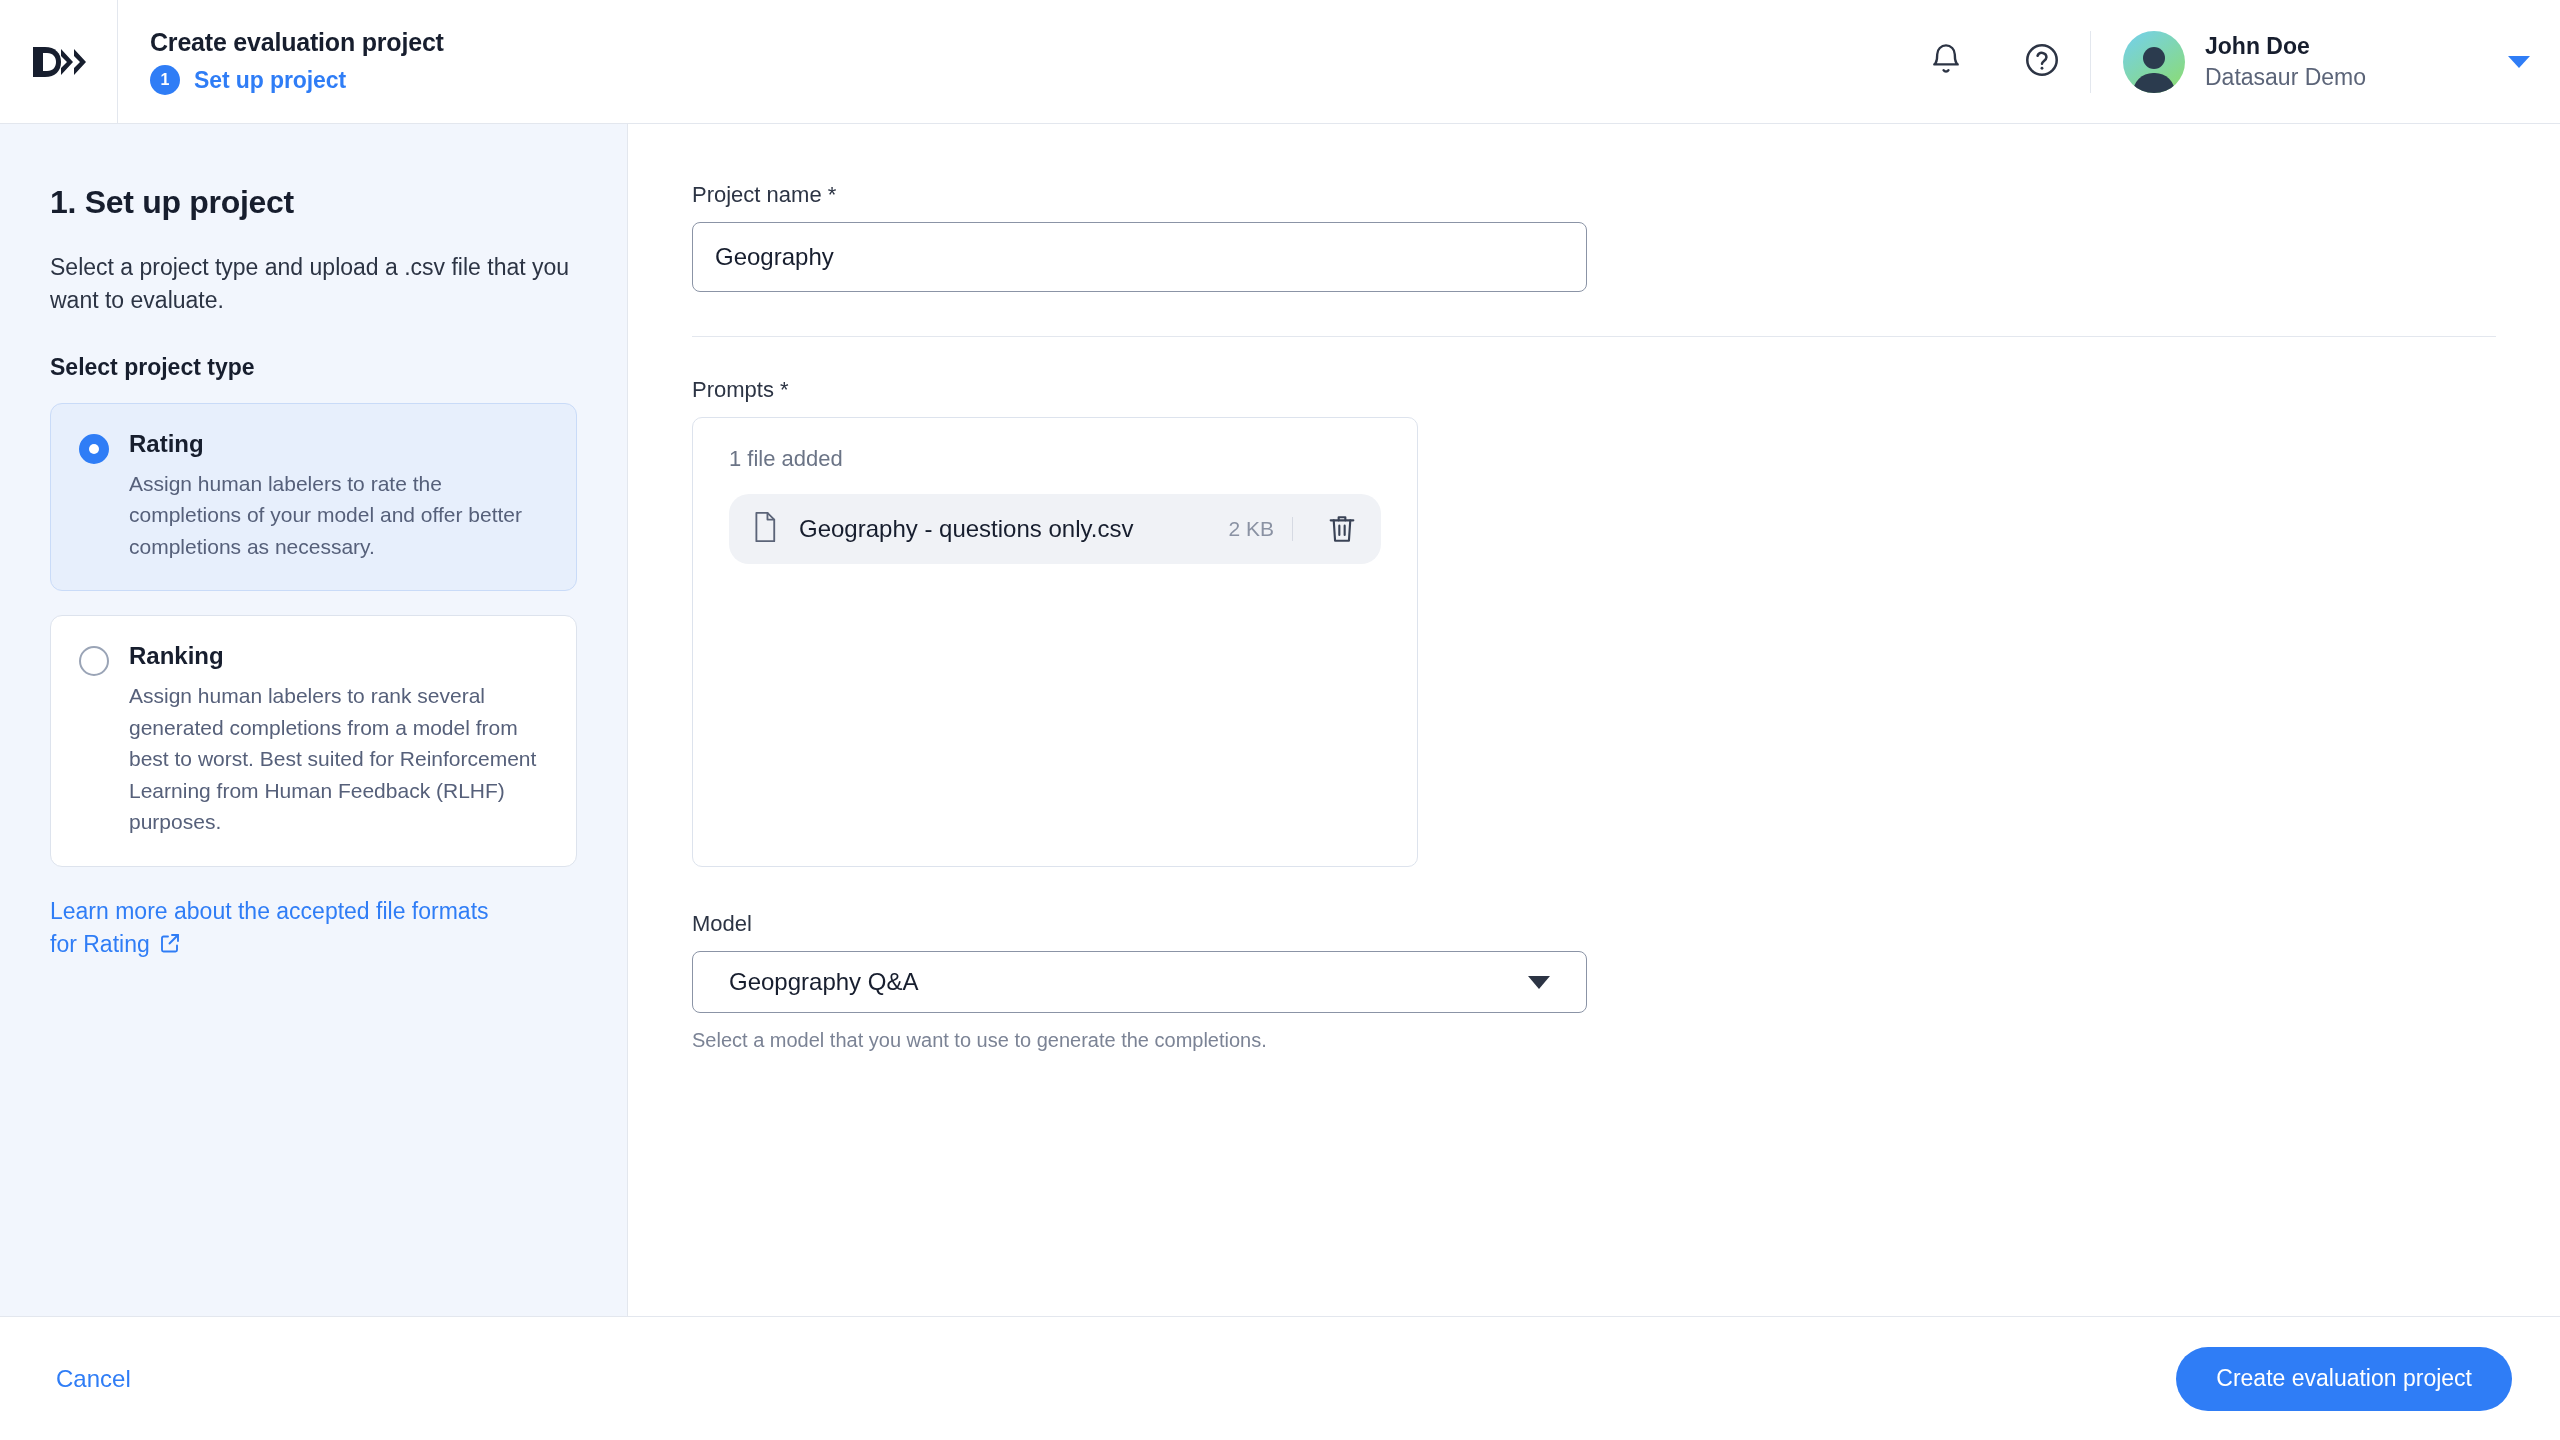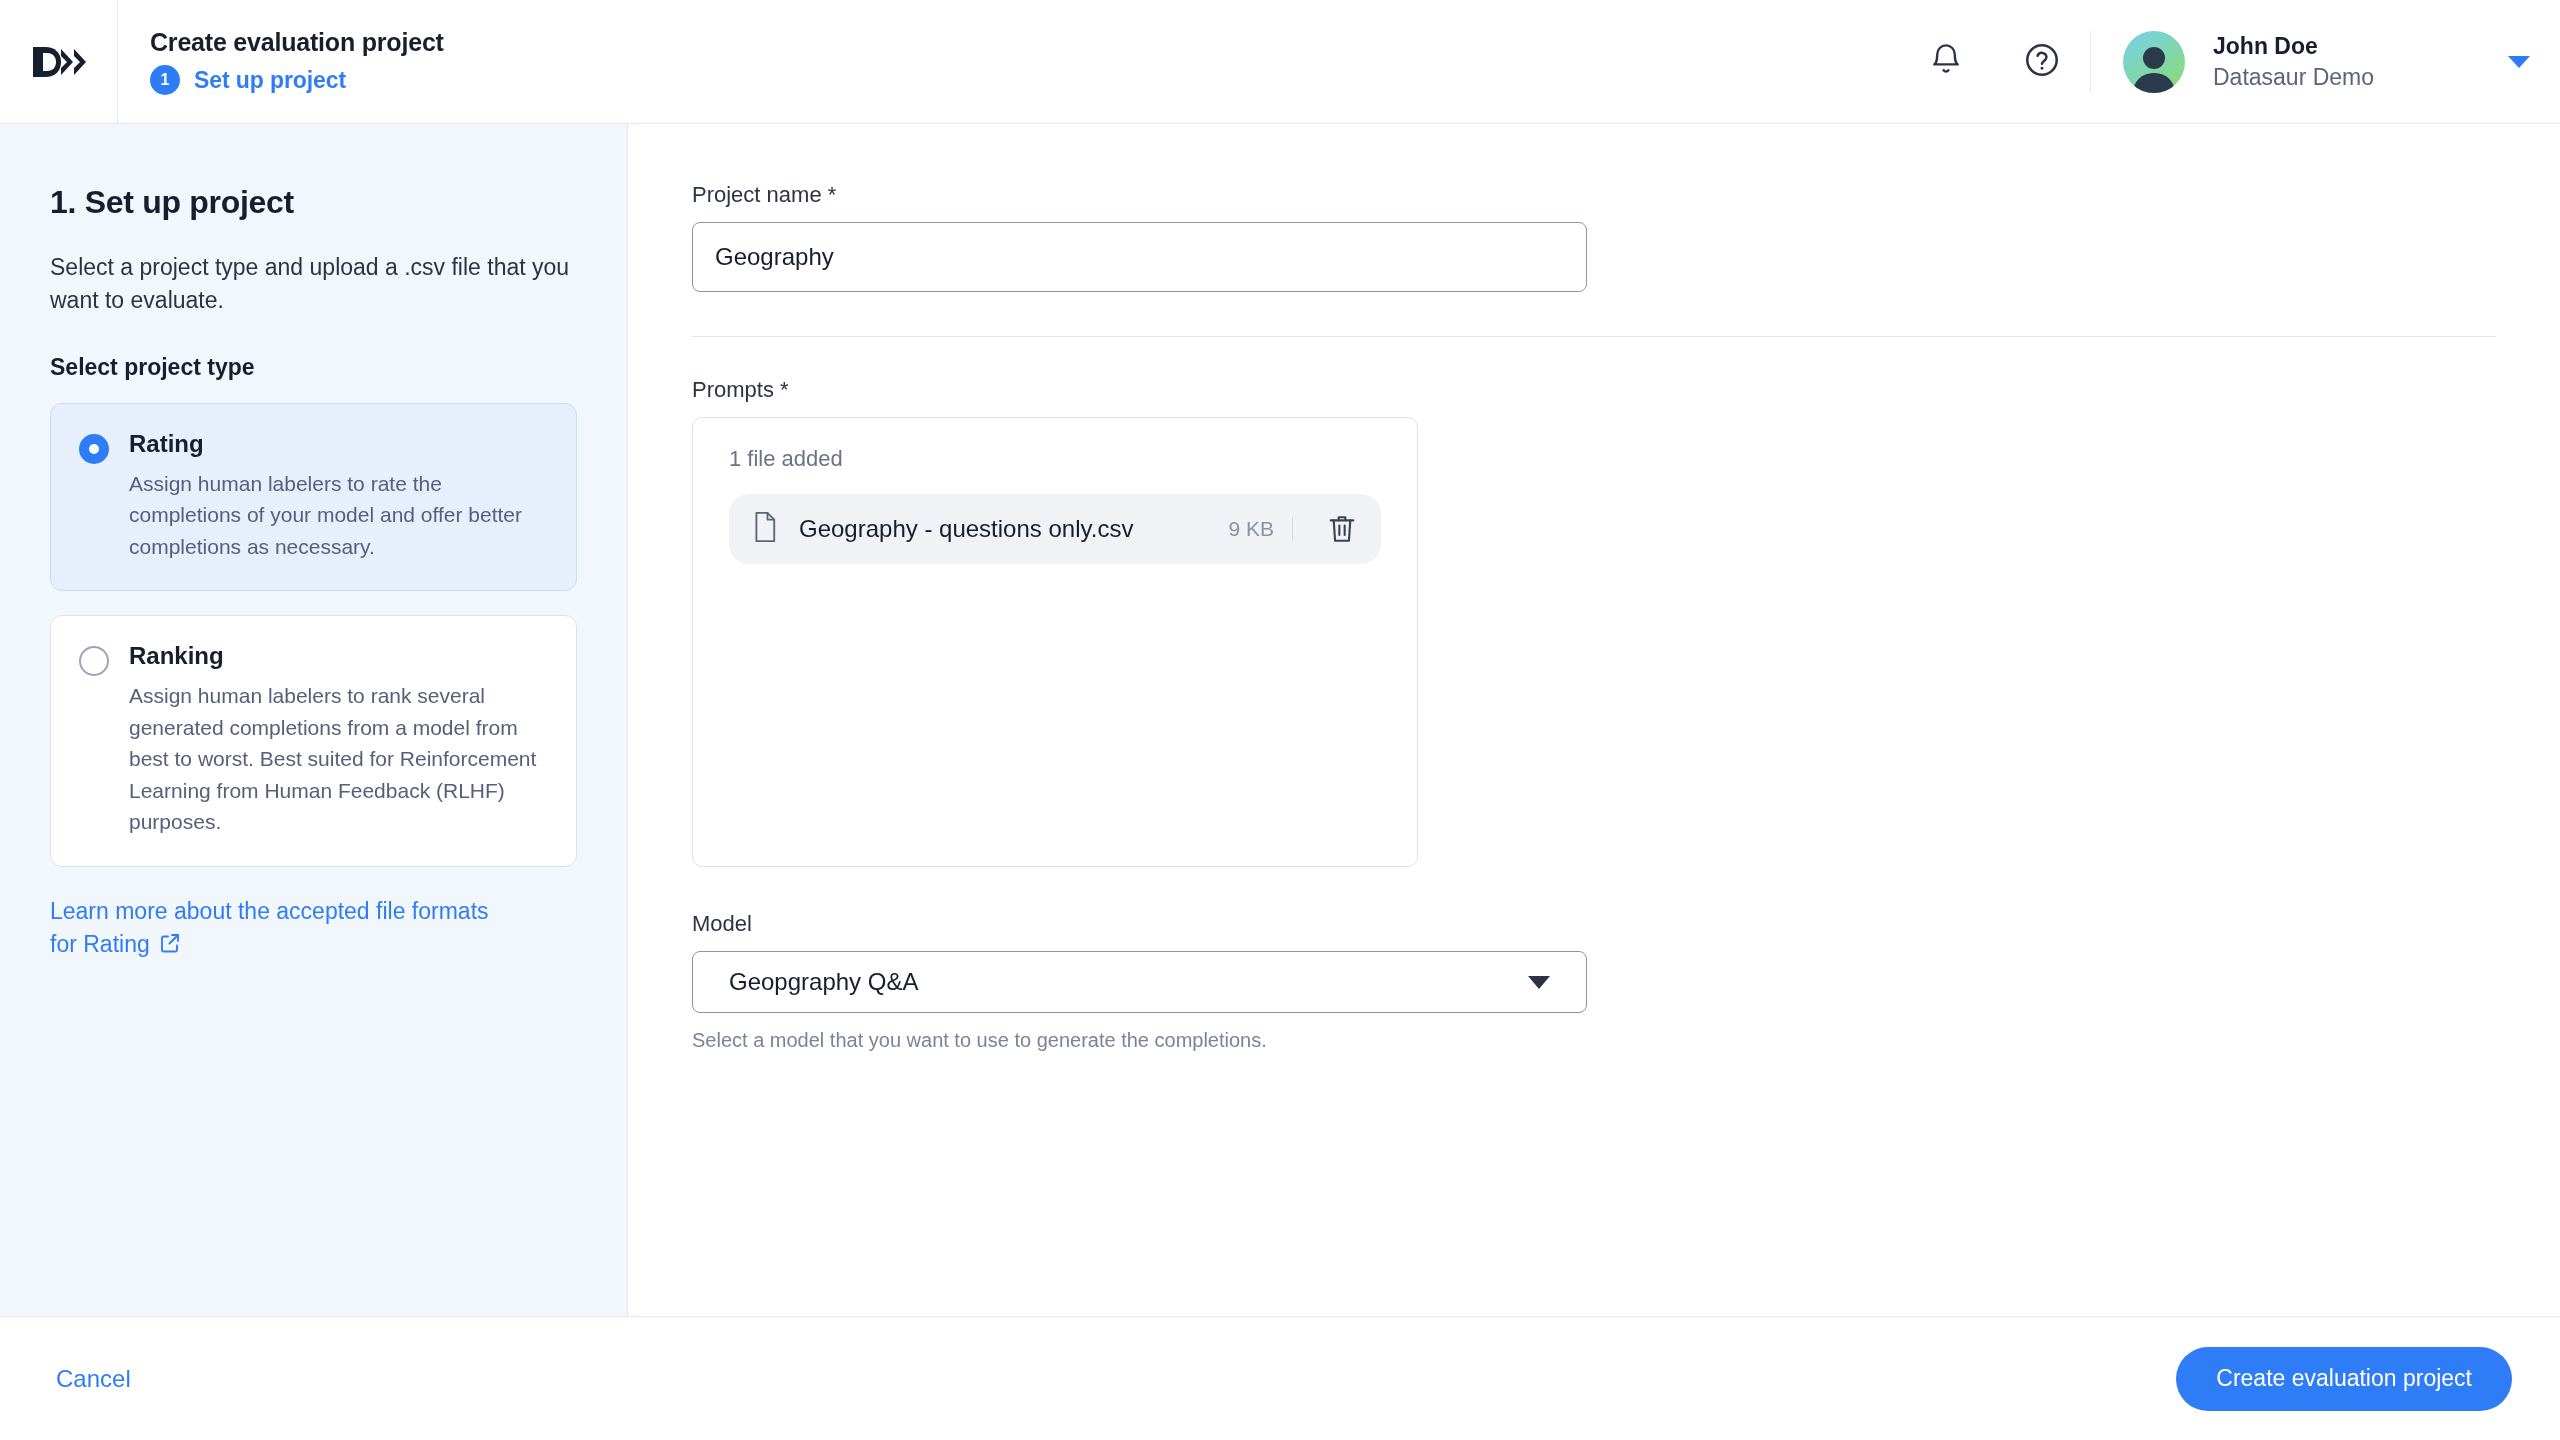--- a/index.html
+++ b/index.html
@@ -83,21 +83,21 @@
     width: 96px; height: 124px;
     display: flex; align-items: center; justify-content: center;
     cursor: pointer;
   }
   .user-box {
     width: 470px;
     border-left: 1px solid #e3e7ee;
     display: flex;
     align-items: center;
     padding: 0 30px 0 32px;
-    gap: 28px;
+    gap: 20px;
     cursor: pointer;
   }
   .avatar {
     width: 62px; height: 62px;
     border-radius: 50%;
     background: linear-gradient(145deg,#73d0f0 0%, #8ddc6b 100%);
     position: relative;
     overflow: hidden;
     flex: 0 0 62px;
   }
@@ -447,21 +447,21 @@
       <div class="upload-box">
         <div class="files-count">1 file added</div>
         <div class="file-row">
           <span>
             <svg width="28" height="32" viewBox="0 0 22 26" fill="none" stroke="#5b6478" stroke-width="1.5" stroke-linejoin="round" stroke-linecap="round">
               <path d="M4 1.5h9l5.5 5.5v17.5H4z"></path>
               <path d="M13 1.5V7h5.5"></path>
             </svg>
           </span>
           <span class="file-name">Geography - questions only.csv</span>
-          <span class="file-size">9 KB</span>
+          <span class="file-size">2 KB</span>
           <span class="trash-btn">
             <svg width="30" height="32" viewBox="0 0 22 24" fill="none" stroke="#3a4356" stroke-width="1.6" stroke-linecap="round" stroke-linejoin="round">
               <path d="M2.5 5.5h17"></path>
               <path d="M8.5 5.5V3.2h5v2.3"></path>
               <path d="M4.8 5.5l1 15.3h10.4l1-15.3"></path>
               <path d="M9 9.5v7M13 9.5v7"></path>
             </svg>
           </span>
         </div>
       </div>

